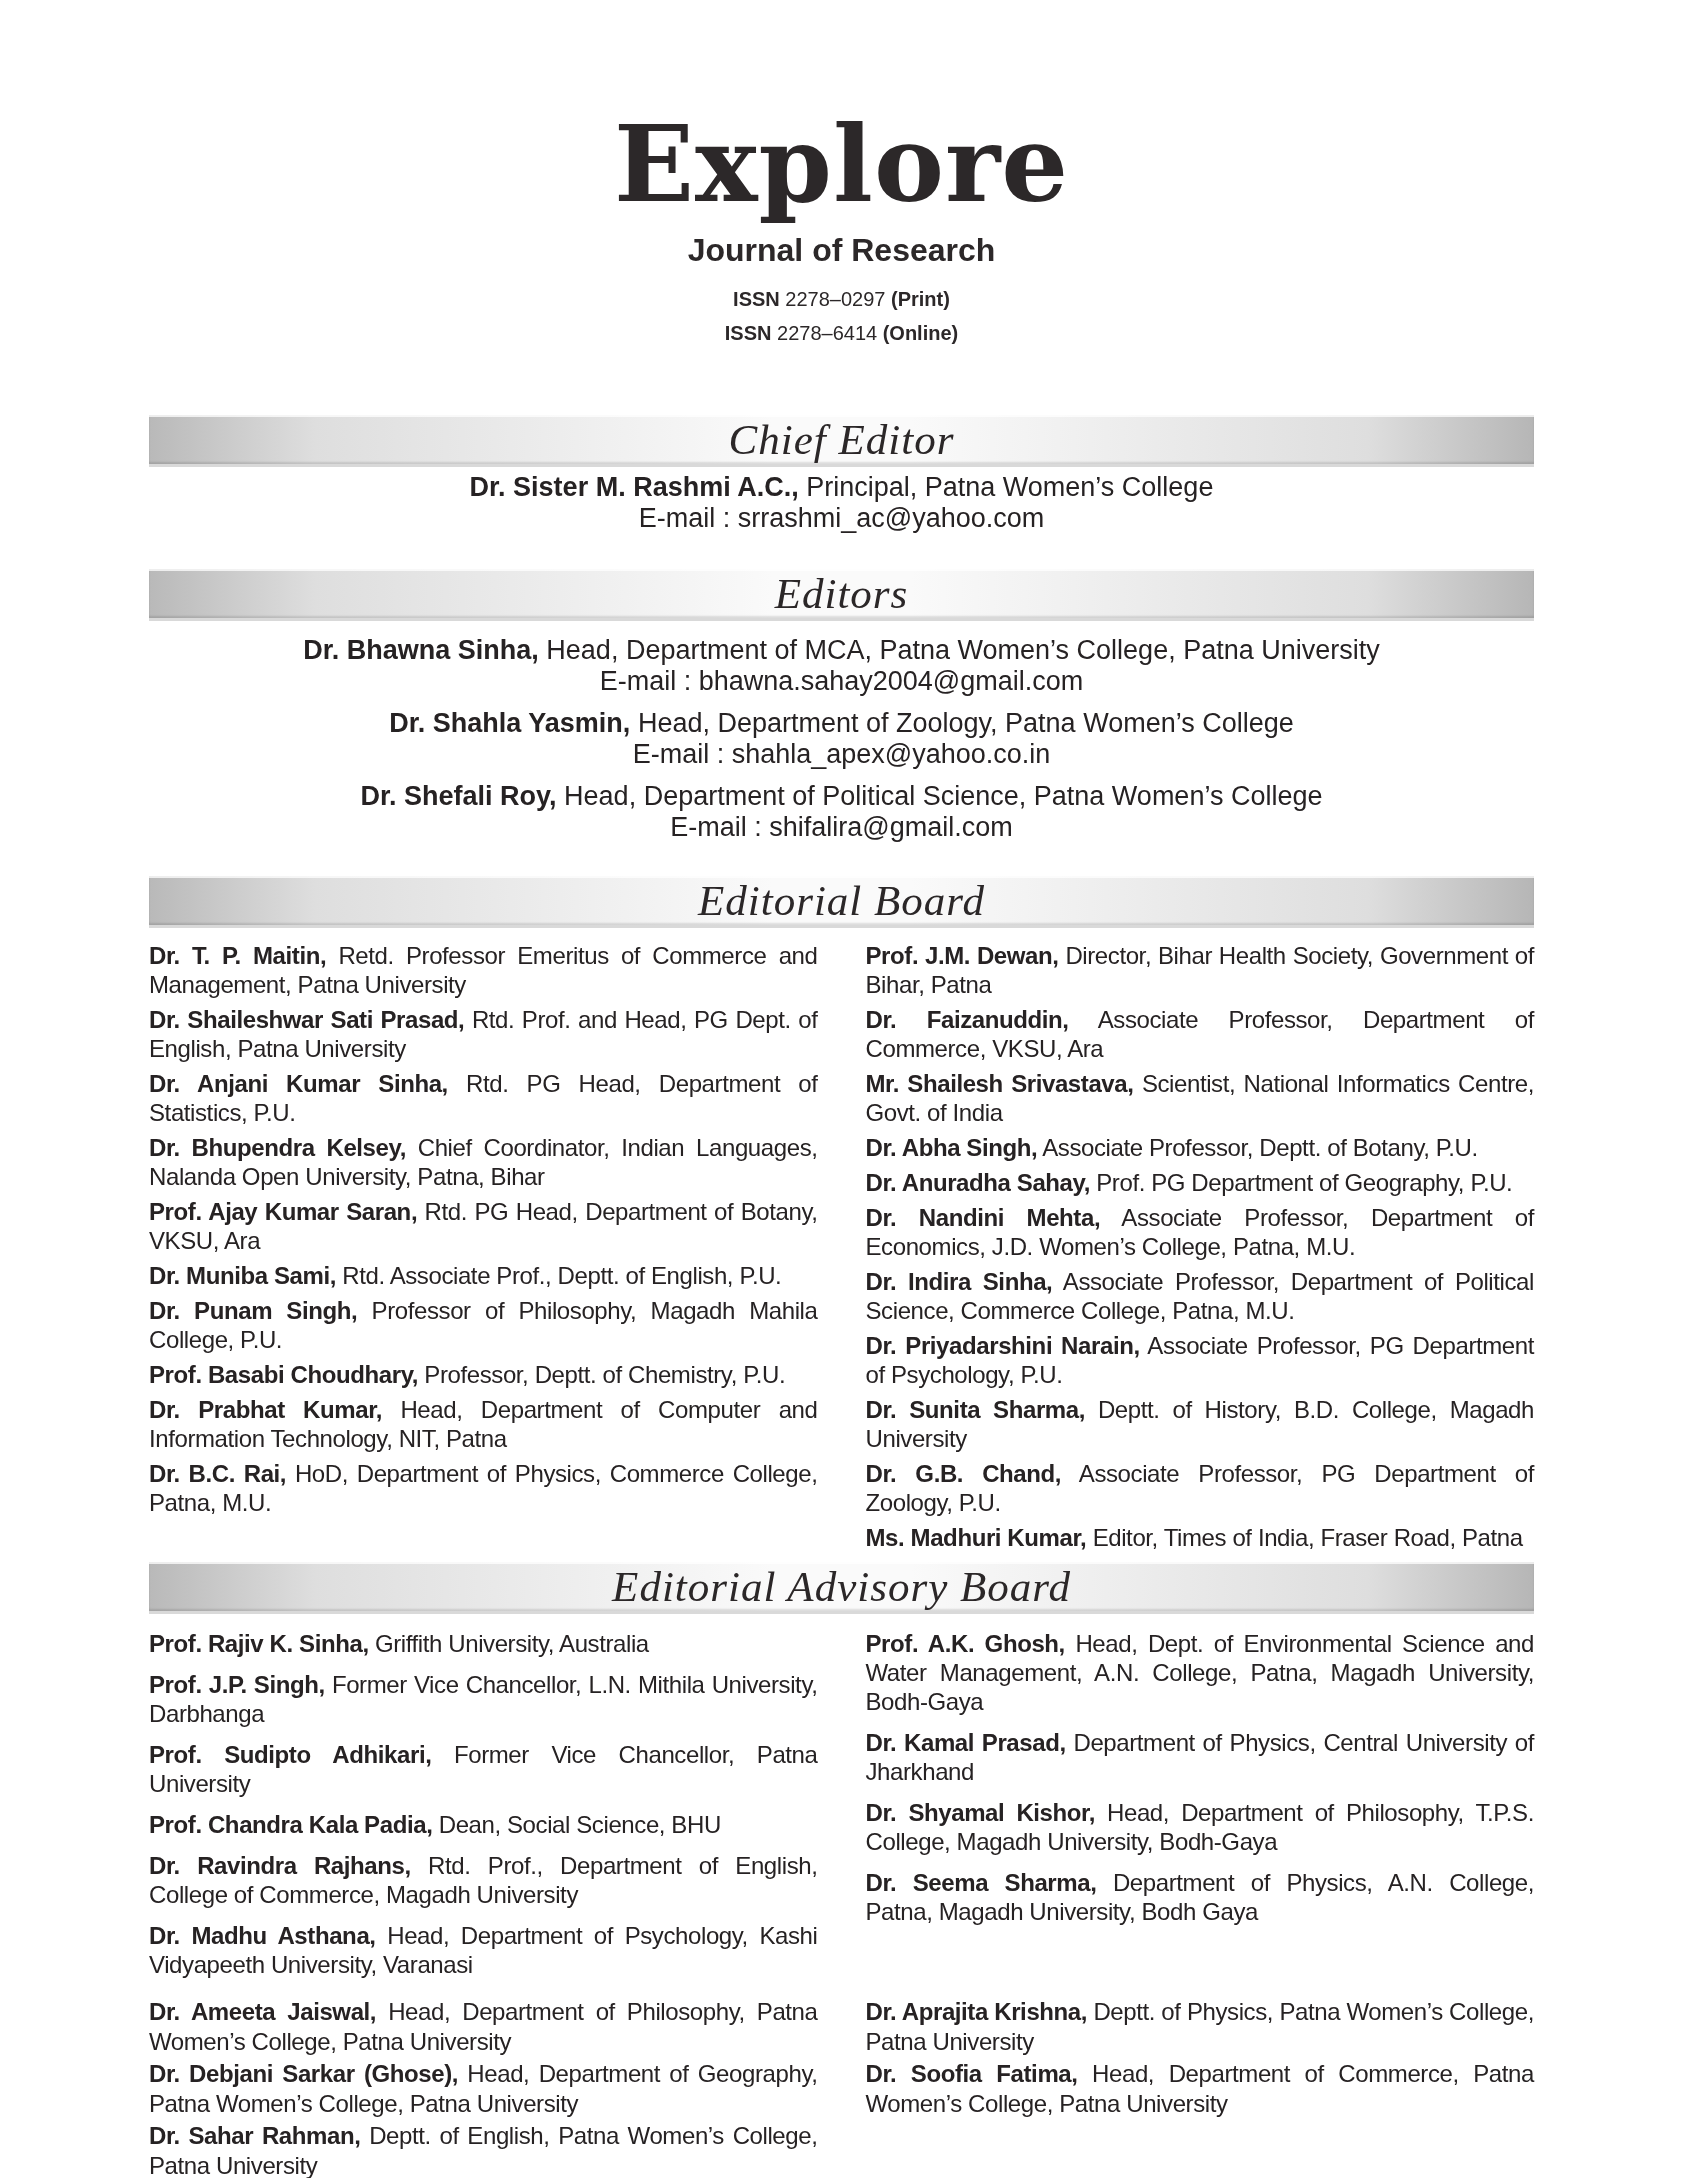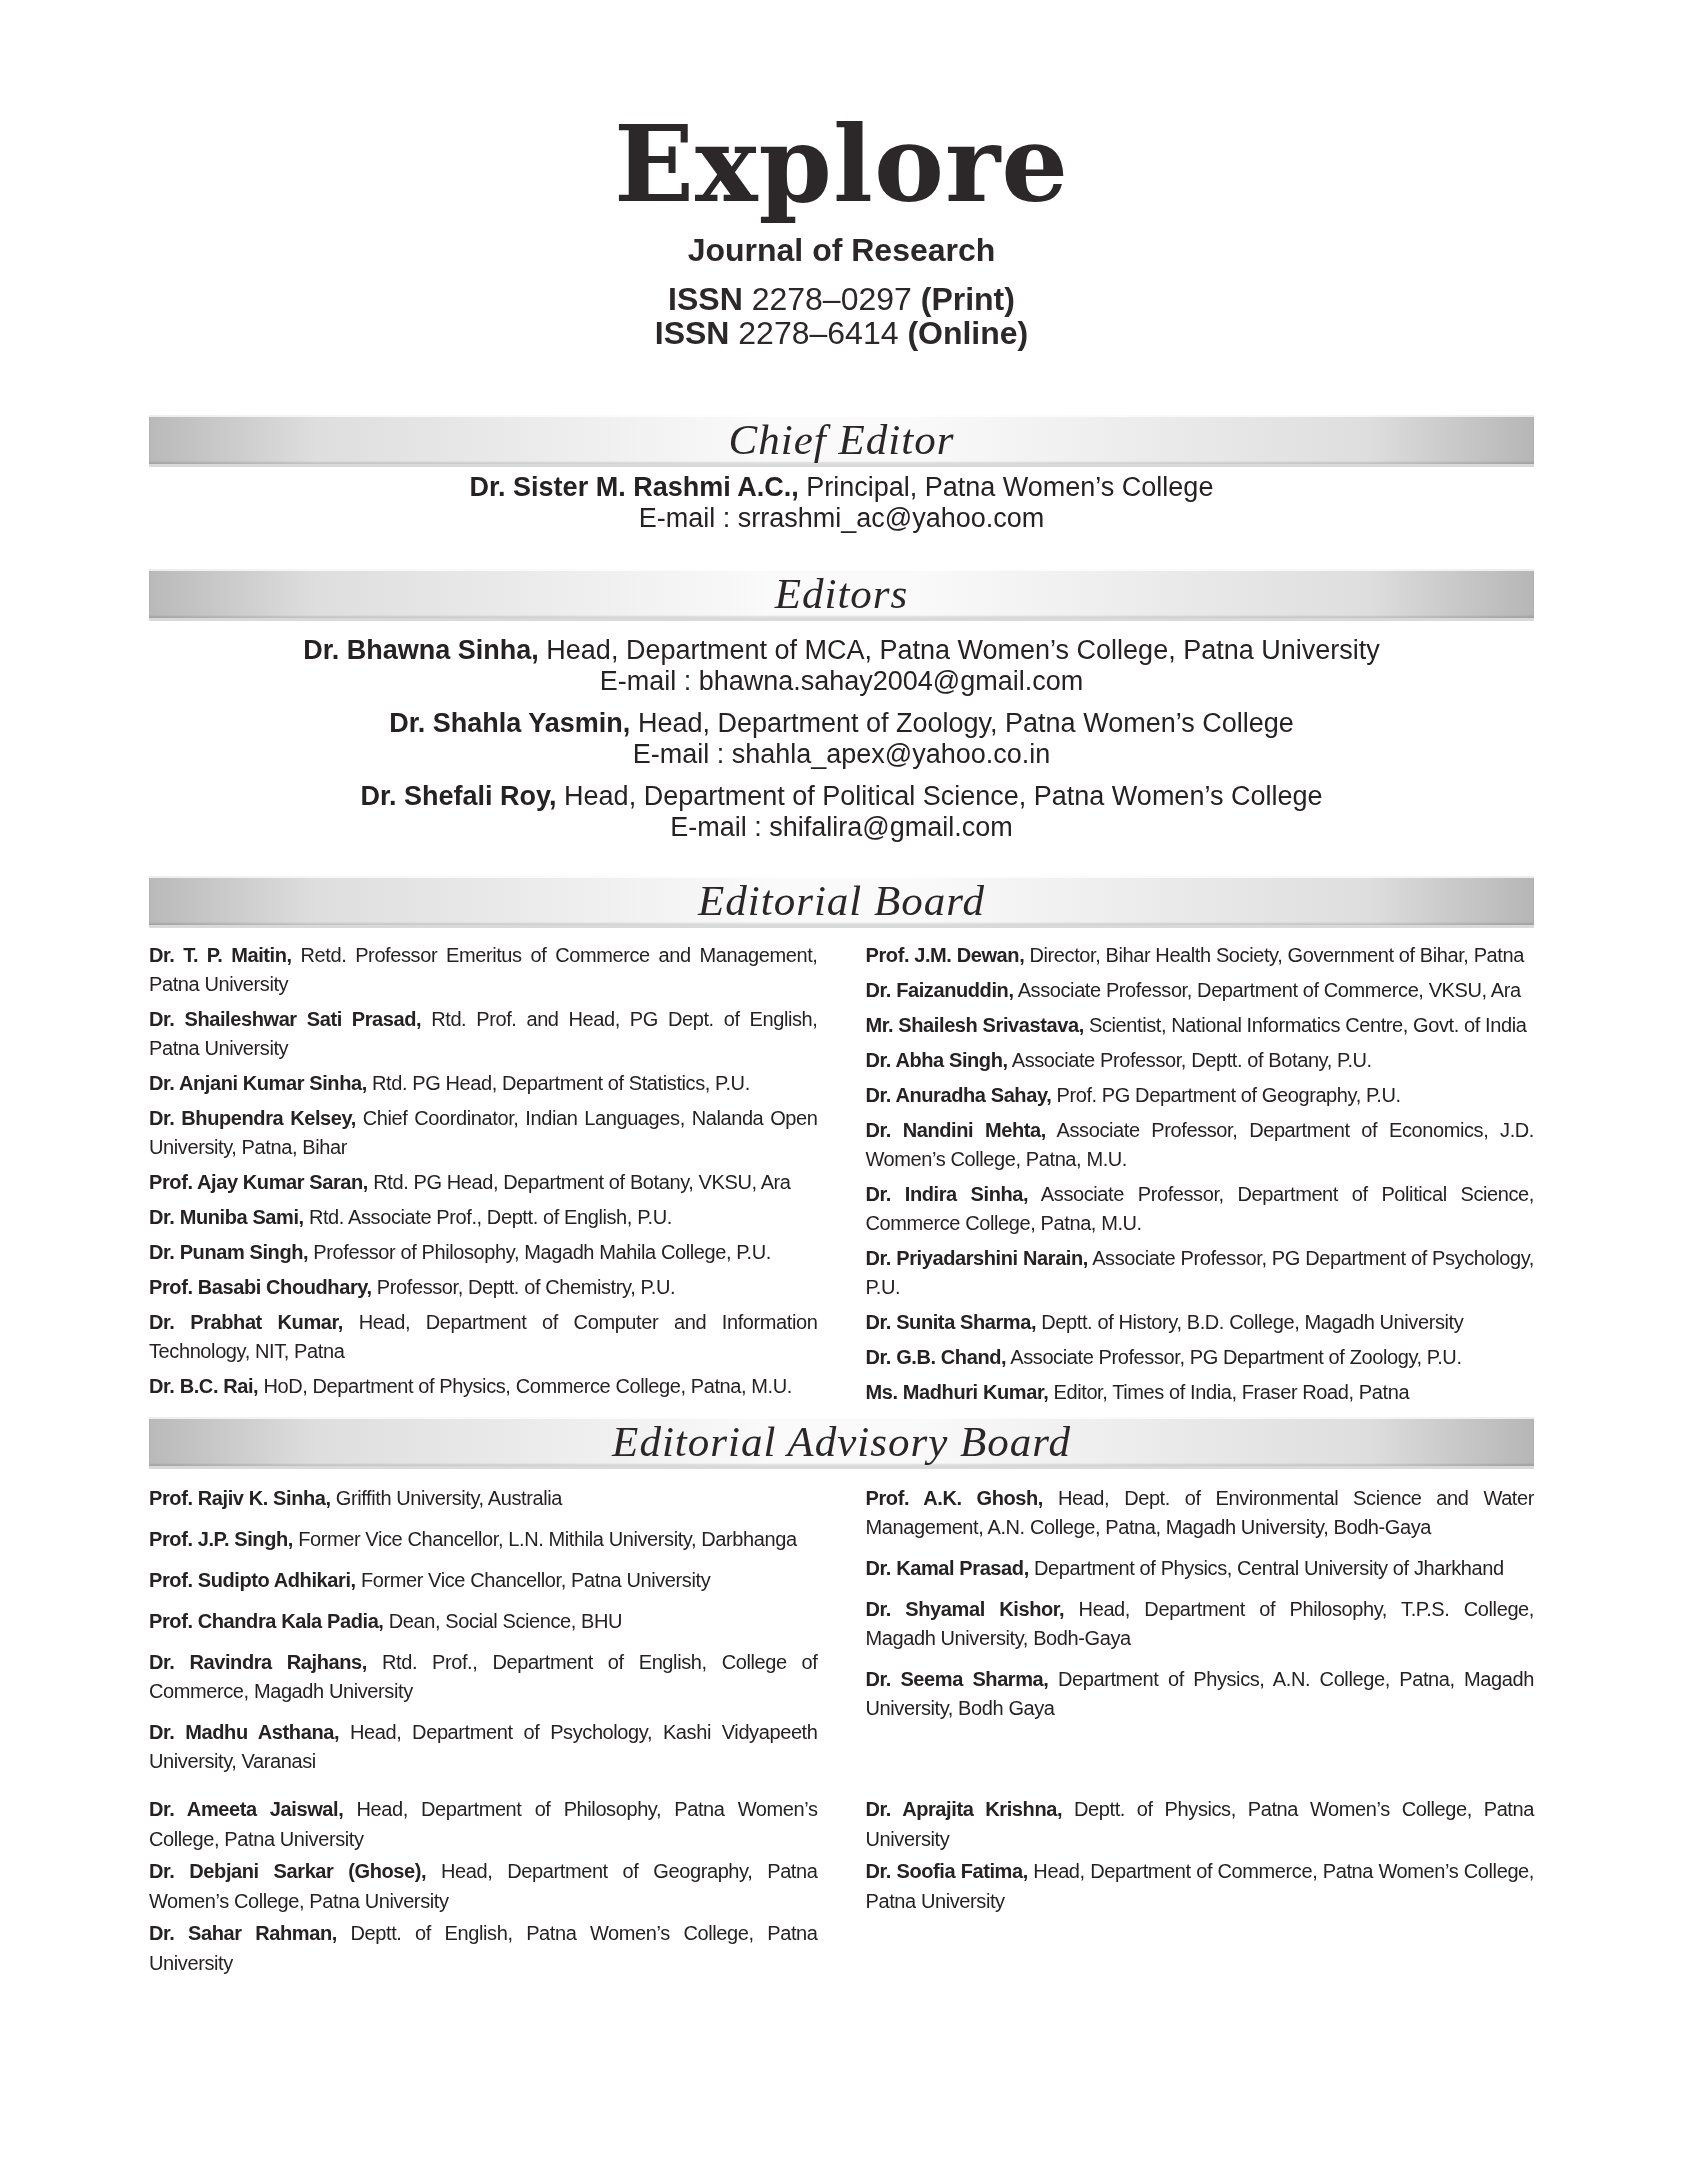--- a/index.html
+++ b/index.html
@@ -9,21 +9,21 @@
     font-family:"Liberation Sans","DejaVu Sans",sans-serif; color:#262223;
   }
   
   .masthead { text-align:center; padding-top:95px; }
   .mast-title {
     font-family:"DejaVu Serif","Liberation Serif",serif; font-weight:bold;
     font-size:105px; line-height:107px; color:#2c2829; letter-spacing:1px;
   }
   .mast-subtitle { font-size:32px; line-height:48px; font-weight:bold; margin-top:8px; color:#2c2829; }
   .issn-block { margin-top:8px; }
-  .issn-line { font-size:32px; line-height:34px; color:#2c2829; }
+  .issn-line { font-size:20px; line-height:34px; color:#2c2829; }
   .issn-line .b { font-weight:bold; }
   
   .band {
     height:49px; margin-left:149px; margin-right:149px;
     display:flex; align-items:center; justify-content:center;
     background:linear-gradient(90deg,#b9b9b9 0%,#dedede 12%,#fafafa 45%,#fafafa 55%,#dedede 88%,#b6b6b6 100%);
     box-shadow:inset 0 2px 0 rgba(255,255,255,.75), inset 0 -2px 2px rgba(0,0,0,.12);
     border-bottom:3px solid #d9d9d9;
   }
   .band-title {
@@ -43,21 +43,21 @@
   .s-chief .ce-entry { margin-bottom:0; }
   .ce-line { margin:0; font-size:27px; line-height:31px; }
   .nm { font-weight:bold; }
   
   .columns { display:flex; gap:48px; margin-left:149px; margin-right:149px; }
   .columns.eb   { margin-top:13px; }
   .columns.adv  { margin-top:15px; }
   .columns.mgmt { margin-top:18px; }
   .col { flex:1 1 0; min-width:0; }
   .entry {
-    margin:0 0 6px 0; font-size:20px; line-height:29px;
+    margin:0 0 6px 0; font-size:24px; line-height:29px;
     letter-spacing:-0.4px; text-align:justify;
   }
   .adv .entry { margin-bottom:12px; }
   .mgmt .entry { margin-bottom:2px; line-height:30px; }
   .col .entry:last-child { margin-bottom:0; }
 </style>
 </head>
 <body>
 
 <div class="page">

